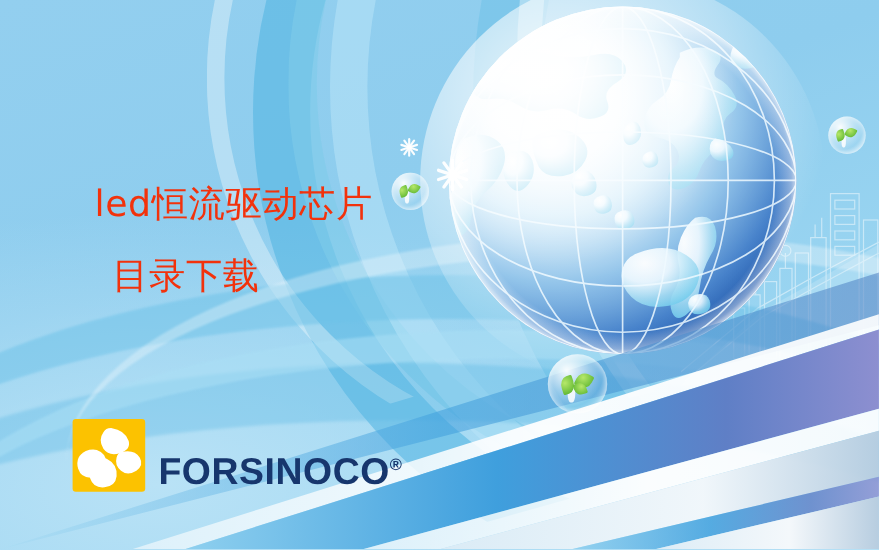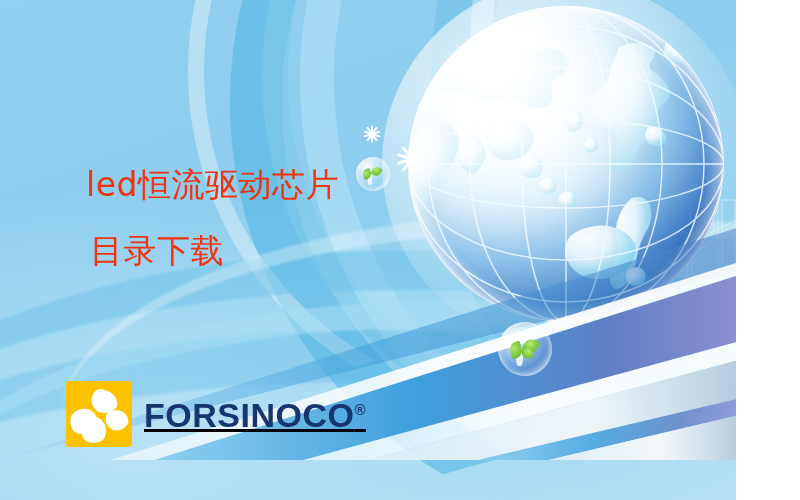--- a/index.html
+++ b/index.html
@@ -6,21 +6,21 @@
   html, body {
     margin: 0;
     padding: 0;
     background: #ffffff;
   }
   body {
     font-family: "Liberation Sans", sans-serif;
   }
   #banner {
     position: relative;
-    width: 736px;
+    width: 799px;
     height: 500px;
     overflow: hidden;
     background: #8ecdee;
     user-select: none;
   }
 
   
   .bg-base {
     position: absolute;
     inset: 0;
@@ -185,30 +185,29 @@
     font-family: "DejaVu Sans", sans-serif;
     font-size: 33px;
     line-height: 1.0;
     letter-spacing: 0.5px;
     white-space: nowrap;
   }
   #headline .line-1 { display: block; }
   #headline .line-2 {
     display: block;
     margin-top: 33px;
-    margin-left: 4px;
+    margin-left: 16px;
   }
 
   
   #logo {
     position: absolute;
     left: 66px; top: 381px;
     display: flex;
-    align-items: center;
-    text-decoration: underline;
+    align-items: flex-end;
   }
   #logo-mark {
     width: 66px; height: 66px;
     background: #fcc200;
     border-radius: 3px;
     flex: 0 0 auto;
     position: relative;
   }
   #logo-mark svg { position: absolute; inset: 0; }
   #logo-text {

